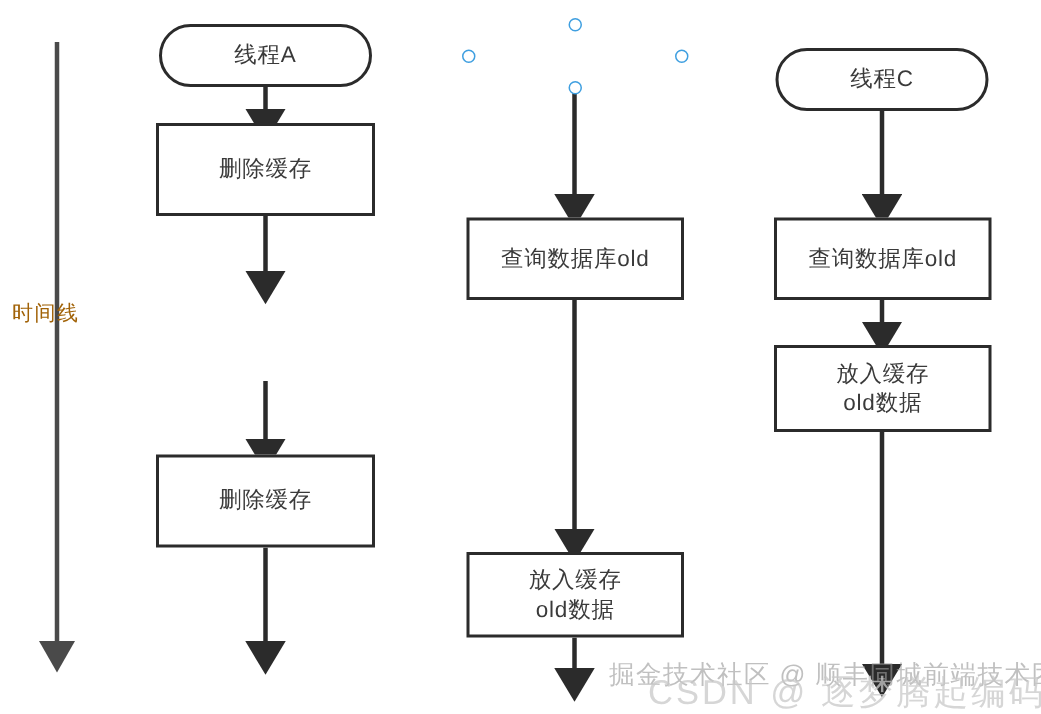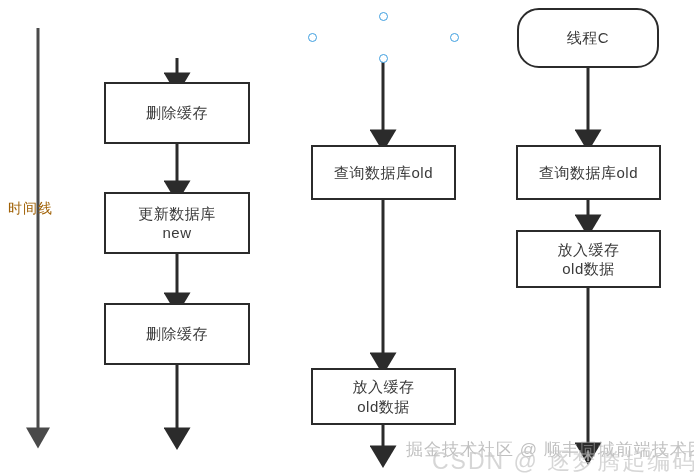--- a/index.html
+++ b/index.html
@@ -116,39 +116,38 @@
 
     <g>
       <line x1="588" y1="56" x2="588" y2="139" stroke="#2b2b2b" stroke-width="3" marker-end="url(#arrowDark)"></line>
       <line x1="588" y1="200" x2="588" y2="224" stroke="#2b2b2b" stroke-width="3" marker-end="url(#arrowDark)"></line>
       <line x1="588" y1="288" x2="588" y2="452" stroke="#2b2b2b" stroke-width="3" marker-end="url(#arrowDark)"></line>
     </g>
   </svg>
 
   <div class="timeline-label" style="left:8px; top:200px;">时间线</div>
 
+  <div class="node terminal" style="left:106px; top:16px; width:142px; height:42px;">线程A</div>
 
   <div class="node" style="left:104px; top:82px; width:146px; height:62px;">删除缓存</div>
 
-  <div class="node" style="left:104px; top:192px; width:146px; height:62px;">更新数据库
-new</div>
 
   <div class="node" style="left:104px; top:303px; width:146px; height:62px;">删除缓存</div>
 
   <div class="handle" style="left:378.5px; top:12px;"></div>
   <div class="handle" style="left:378.5px; top:53.5px;"></div>
   <div class="handle" style="left:307.5px; top:32.5px;"></div>
   <div class="handle" style="left:449.5px; top:32.5px;"></div>
 
   <div class="node" style="left:311px; top:145px; width:145px; height:55px;">查询数据库old</div>
 
   <div class="node" style="left:311px; top:368px; width:145px; height:57px;">放入缓存
 old数据</div>
 
-  <div class="node terminal" style="left:517px; top:8px; width:142px; height:60px;">线程C</div>
+  <div class="node terminal" style="left:517px; top:32px; width:142px; height:42px;">线程C</div>
 
   <div class="node" style="left:516px; top:145px; width:145px; height:55px;">查询数据库old</div>
 
   <div class="node" style="left:516px; top:230px; width:145px; height:58px;">放入缓存
 old数据</div>
 
   <div class="watermark wm-top" style="left:406px; top:438px;">掘金技术社区 @ 顺丰同城前端技术团队</div>
 
   <div class="watermark wm-bottom" style="left:432px; top:446px;">CSDN @ 逐梦腾起编码</div>
 

